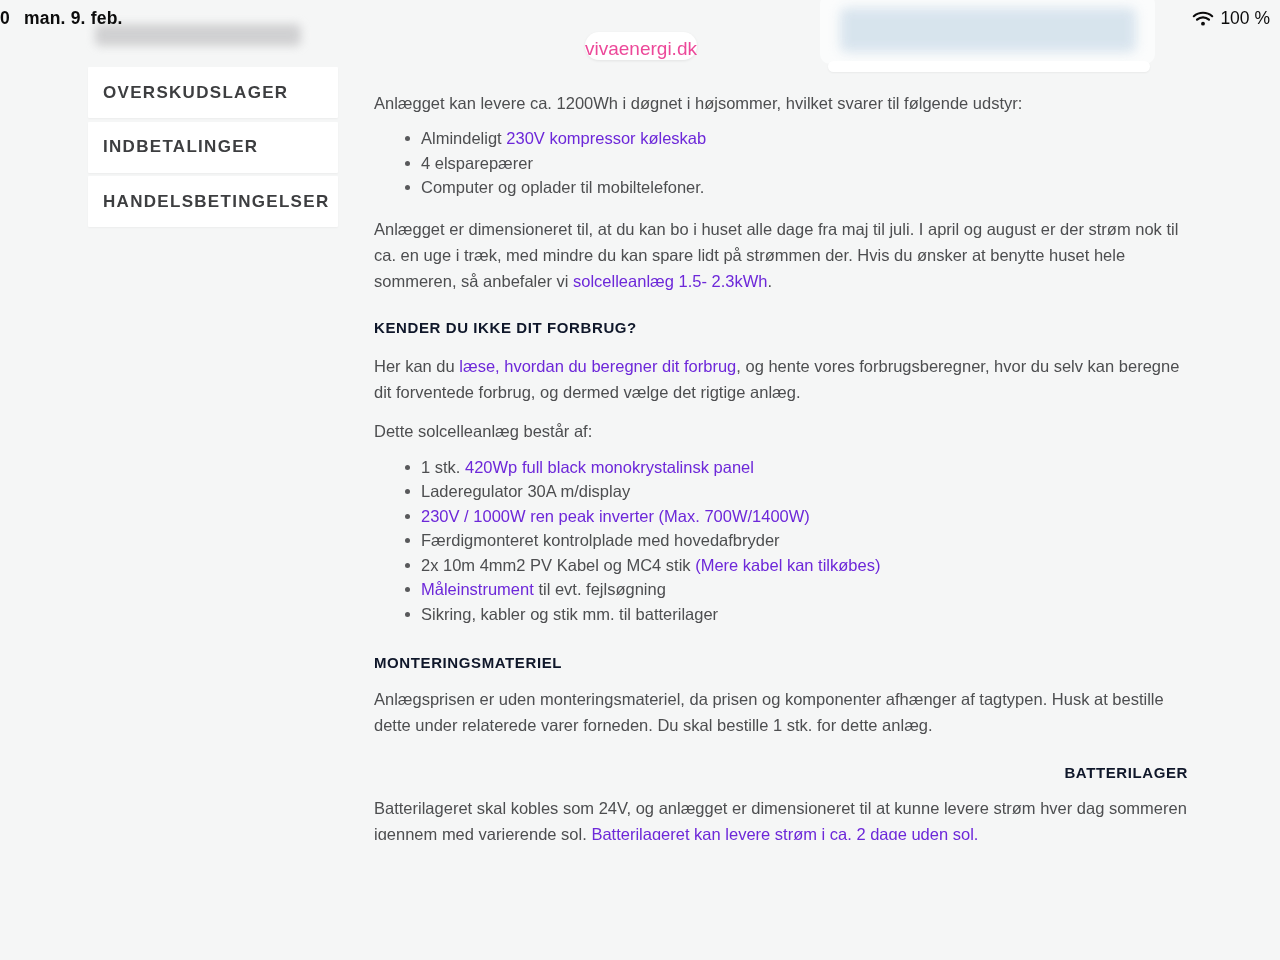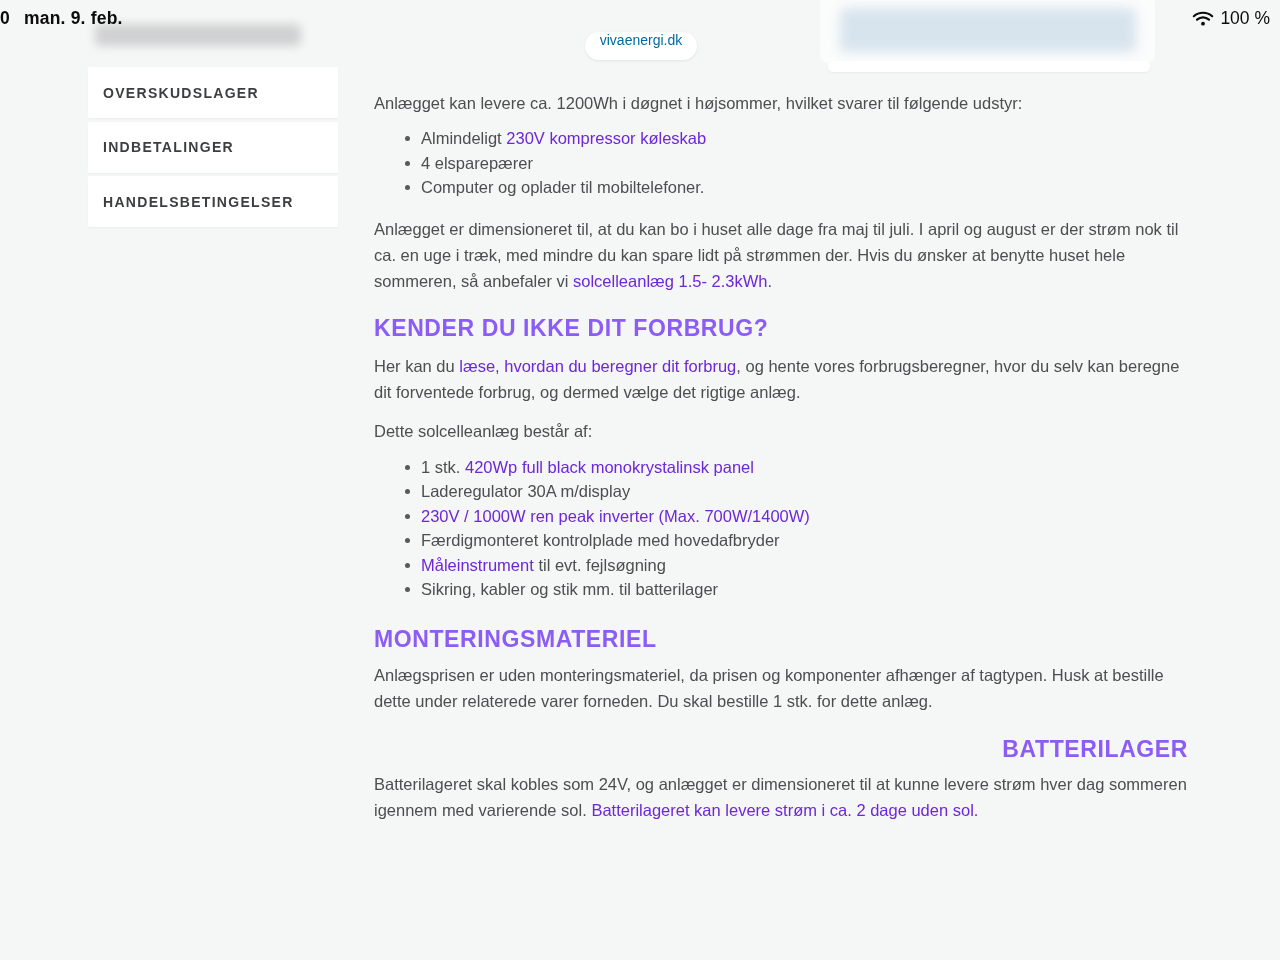--- a/index.html
+++ b/index.html
@@ -16,22 +16,22 @@
   .sb-left { position:absolute; left:0; top:8px; font-size:17.5px; font-weight:600; color:#0c0c0c; letter-spacing:.2px; }
   .sb-time { margin-right:14px; }
   .sb-right { position:absolute; right:10px; top:8px; display:flex; align-items:center; gap:6px; }
   .sb-batt { font-size:17.5px; font-weight:500; color:#0c0c0c; }
   .wifi { width:22px; height:17px; display:block; }
 
   
   .url-pill {
     position:absolute; left:585px; top:32px; width:112px; height:28px;
     background:#ffffff; border-radius:14px; box-shadow:0 1px 3px rgba(0,0,0,.08);
-    display:flex; align-items:flex-start; justify-content:center;
-    font-size:14px; color:#0369a1; z-index:25;
+    display:flex; align-items:flex-end; justify-content:center;
+    font-size:19px; color:#ec4899; z-index:25;
   }
   .cart-card {
     position:absolute; left:820px; top:-6px; width:335px; height:70px;
     background:#fbfcfc; border-radius:10px; z-index:20;
   }
   .cart-btn-blur {
     position:absolute; left:20px; top:14px; width:296px; height:44px;
     background:#d6e3ed; border-radius:6px; filter:blur(6px); opacity:.95;
   }
   .cart-strip {
@@ -45,32 +45,32 @@
     position:absolute; left:7px; top:4px; width:206px; height:22px;
     background:#bdbdbf; border-radius:5px; filter:blur(5px); opacity:.65;
   }
   .side-cards { position:absolute; left:0; top:47px; width:250px; }
   .side-card {
     background:#ffffff; height:51px; margin-bottom:3.5px;
     display:flex; align-items:center; padding-left:15px;
     box-shadow:0 1px 2px rgba(0,0,0,.04); border-radius:1px; cursor:pointer;
   }
   .side-card span {
-    font-size:14px; font-weight:700; color:#3d3e40; letter-spacing:1.3px;
+    font-size:17px; font-weight:700; color:#3d3e40; letter-spacing:1.3px;
   }
 
   
   .content {
     position:absolute; left:374px; top:88px; width:814px; z-index:10;
     color:#4d4e50; font-size:16.5px; line-height:26px;
   }
   .content p { margin:0; }
   .lnk { color:#6d28d9; cursor:pointer; }
   h2 {
-    font-size:23px; font-weight:700; color:#8b5cf6; letter-spacing:.6px;
+    font-size:15px; font-weight:700; color:#0f172a; letter-spacing:.6px;
     line-height:28px;
   }
   ul.blist { list-style:none; }
   ul.blist li {
     position:relative; padding-left:47px; line-height:24.5px; font-size:16.5px;
   }
   ul.blist li::before {
     content:""; position:absolute; left:31px; top:10px; width:5px; height:5px;
     border-radius:50%; background:#58595b;
   }
@@ -160,20 +160,21 @@
 
     <h2 class="mt-h-forbrug">KENDER DU IKKE DIT FORBRUG?</h2>
     <p class="mt-p4"><span>Her kan du </span><span class="lnk">læse, hvordan du beregner dit forbrug</span><span>, og hente vores forbrugsberegner, hvor du selv kan beregne dit forventede forbrug, og dermed vælge det rigtige anlæg.</span></p>
     <p class="mt-p5"><span>Dette solcelleanlæg består af:</span></p>
 
     <ul class="blist mt-ul2">
       <li><span>1 stk. </span><span class="lnk">420Wp full black monokrystalinsk panel</span></li>
       <li><span>Laderegulator 30A m/display</span></li>
       <li><span class="lnk">230V / 1000W ren peak inverter (Max. 700W/1400W)</span></li>
       <li><span>Færdigmonteret kontrolplade med hovedafbryder</span></li>
+      <li><span>2x 10m 4mm2 PV Kabel og MC4 stik </span><span class="lnk">(Mere kabel kan tilkøbes)</span></li>
       <li><span class="lnk">Måleinstrument</span><span> til evt. fejlsøgning</span></li>
       <li><span>Sikring, kabler og stik mm. til batterilager</span></li>
     </ul>
 
     <h2 class="mt-h-montering">MONTERINGSMATERIEL</h2>
     <p class="mt-p6"><span>Anlægsprisen er uden monteringsmateriel, da prisen og komponenter afhænger af tagtypen. Husk at bestille dette under relaterede varer forneden. Du skal bestille 1 stk. for dette anlæg.</span></p>
 
     <h2 class="mt-h-batteri">BATTERILAGER</h2>
     <p class="mt-p7"><span>Batterilageret skal kobles som 24V, og anlægget er dimensioneret til at kunne levere strøm hver dag sommeren igennem med varierende sol. </span><span class="lnk">Batterilageret kan levere strøm i ca. 2 dage uden sol.</span></p>
     <p class="mt-p8"><span>BEMÆRK - Det viste </span><span class="lnk">batterikabinet</span><span> er ekstraudstyr.</span></p>

